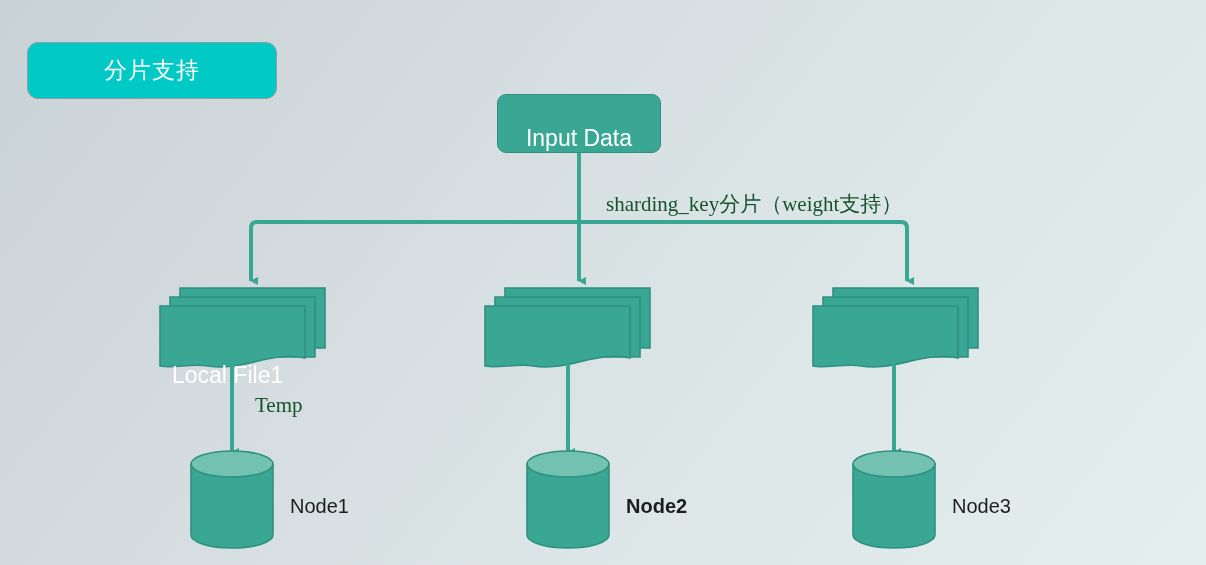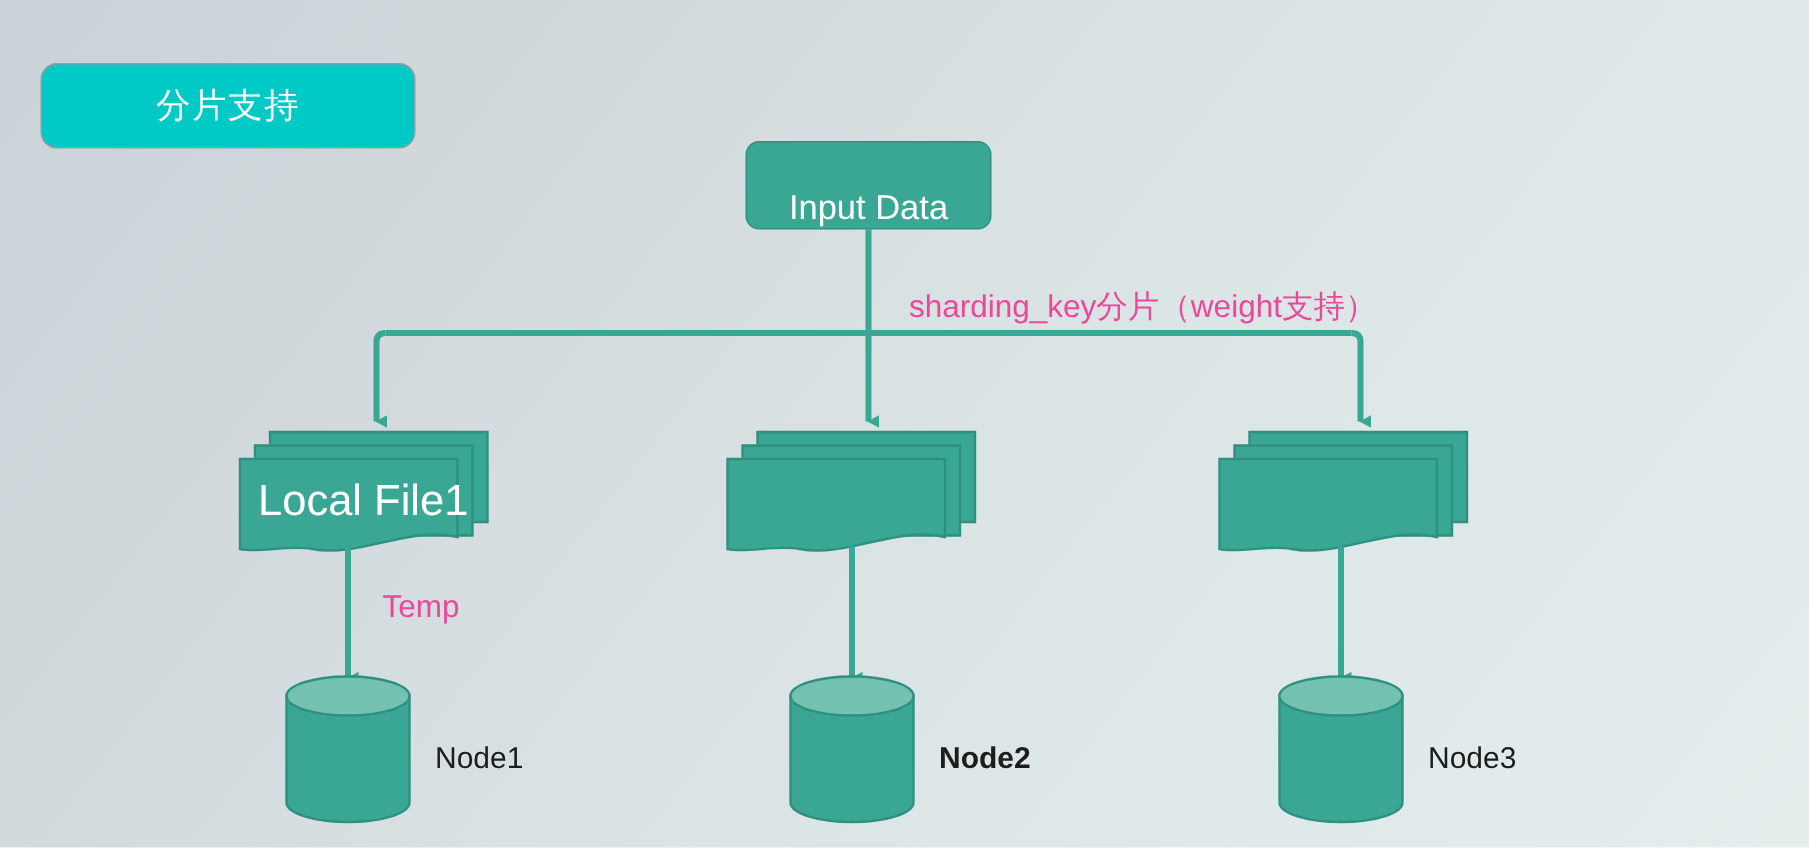--- a/index.html
+++ b/index.html
@@ -47,32 +47,34 @@
     border-radius: 9px;
     box-sizing: border-box;
     display: flex;
     align-items: flex-end;
     justify-content: center;
     color: #ffffff;
     font-size: 23px;
   }
   .edge-label {
     position: absolute;
-    color: #ec4899;
+    color: #14532d;
     font-size: 21px;
     white-space: nowrap;
+    font-family: Liberation Serif, serif;
   }
   #label-sharding { left: 606px; top: 190px; }
   #label-send { left: 255px; top: 393px; }
   .file-label {
     position: absolute;
     color: #ffffff;
-    font-size: 29px;
+    font-size: 23px;
     white-space: nowrap;
     pointer-events: none;
+    margin-top: 44px;
   }
   .node-label {
     position: absolute;
     color: #1d1d1d;
     font-size: 20px;
     white-space: nowrap;
   }
 </style>
 </head>
 <body>

